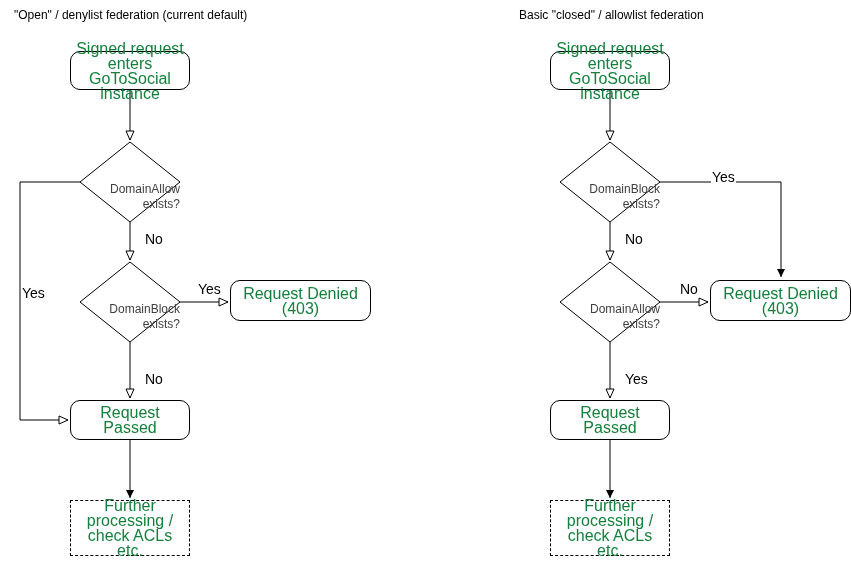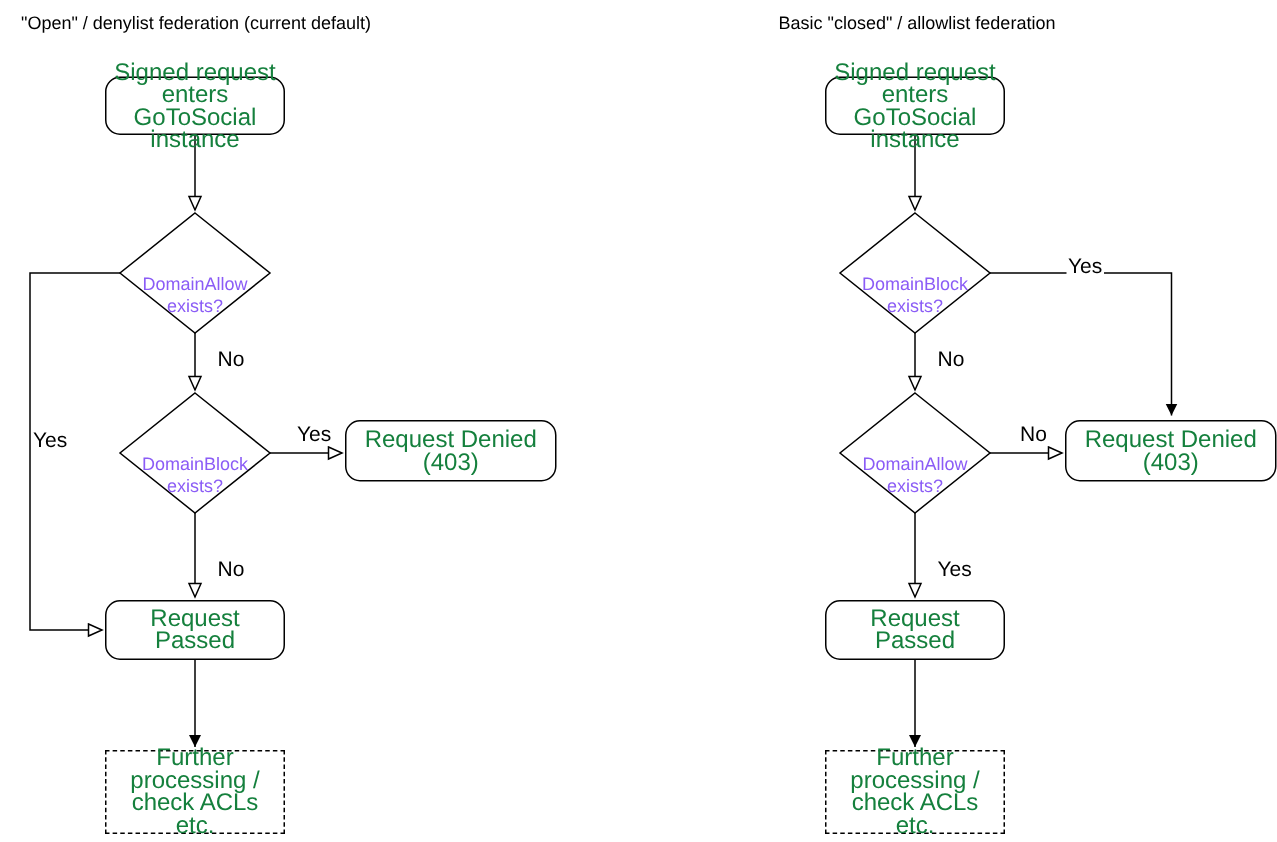--- a/index.html
+++ b/index.html
@@ -53,23 +53,23 @@
   }
   .node-label {
     display: block;
     white-space: pre-line;
     padding: 0 4px;
   }
   .diamond-label {
     position: absolute;
     font-size: 12px;
     line-height: 15px;
-    text-align: center;
+    text-align: right;
     white-space: pre-line;
-    color: #8b5cf6;
+    color: #404040;
     pointer-events: none;
   }
   .edge-label {
     position: absolute;
     font-size: 14px;
     line-height: 13px;
     color: #000000;
     background: #ffffff;
     padding: 0 1px;
     white-space: nowrap;

